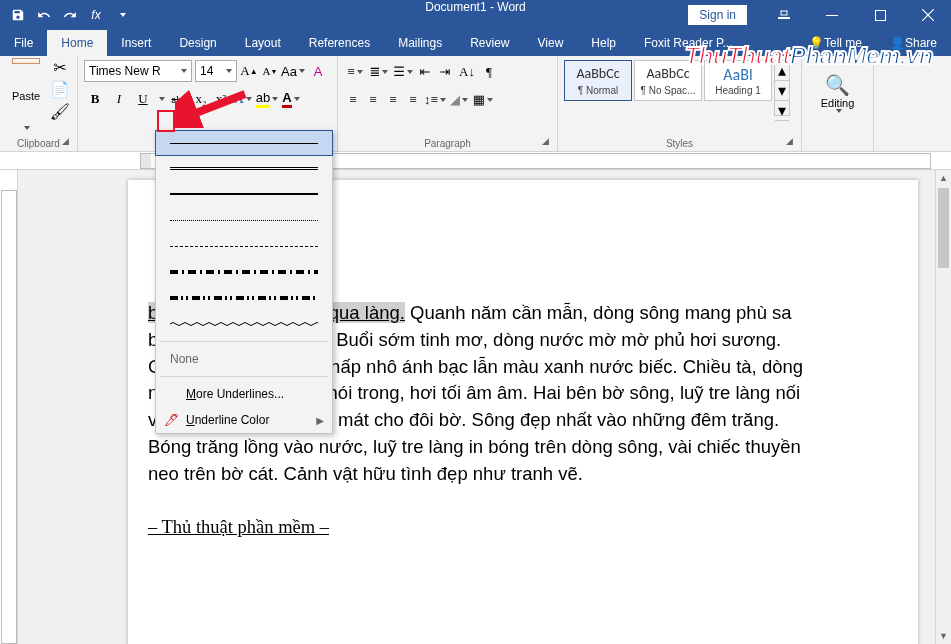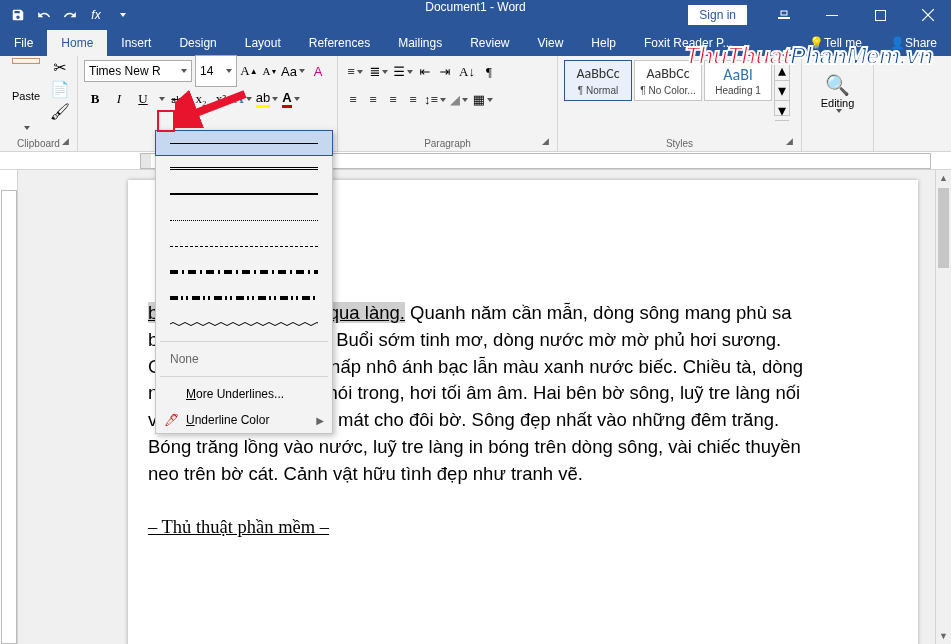--- a/index.html
+++ b/index.html
@@ -32,21 +32,21 @@
 .clip-body { display: flex; gap: 4px; height: 72px; }
 .paste-btn { display: flex; flex-direction: column; align-items: center; justify-content: center; width: 40px; cursor: pointer; font-size: 11px; gap: 24px; }
 .paste-icon { width: 28px; height: 32px; border: 1px solid #c6936e; background: linear-gradient(#fff,#f8e8d8); position: relative; margin-bottom: 2px; }
 .clip-side { display: flex; flex-direction: column; gap: 4px; }
 .clip-side div { width: 20px; height: 18px; display:flex; align-items:center; justify-content:center; cursor:pointer; }
 
 
 .font-grp { width: 260px; }
 .font-row1 { display: flex; gap: 3px; align-items: center; height: 24px; margin-top: 1px;}
 .font-combo { border: 1px solid #ababab; background: #fff; height: 22px; font-size: 12px; padding: 0 4px; display: flex; align-items: center; width: 108px; justify-content: space-between; cursor: pointer; }
-.size-combo { border: 1px solid #ababab; background: #fff; height: 32px; font-size: 12px; padding: 0 4px; display: flex; align-items: center; width: 42px; justify-content: space-between; cursor: pointer; }
+.size-combo { border: 1px solid #ababab; background: #fff; height: 22px; font-size: 12px; padding: 0 4px; display: flex; align-items: center; width: 42px; justify-content: space-between; cursor: pointer; }
 .font-row2 { display: flex; gap: 2px; align-items: center; height: 24px; margin-top: 4px; }
 .rb { width: 22px; height: 22px; display: flex; align-items: center; justify-content: center; cursor: pointer; font-size: 13px; font-family: "Times New Roman", serif; }
 .rb.small { width: 18px; }
 .dd-caret { display:inline-block; width:0;height:0;border-left:3px solid transparent;border-right:3px solid transparent;border-top:4px solid #555; margin-left:2px; vertical-align:middle;}
 
 
 .para-grp { width: 220px; }
 .para-row { display: flex; gap: 2px; align-items: center; height: 24px; }
 
 
@@ -258,21 +258,21 @@
   </div>
 
   <div class="rgroup styles-grp">
     <div class="styles-body">
       <div class="style-item sel">
         <div class="style-preview">AaBbCc</div>
         <div class="style-name">¶ Normal</div>
       </div>
       <div class="style-item">
         <div class="style-preview">AaBbCc</div>
-        <div class="style-name">¶ No Color...</div>
+        <div class="style-name">¶ No Spac...</div>
       </div>
       <div class="style-item">
         <div class="style-preview h1">AaBl</div>
         <div class="style-name">Heading 1</div>
       </div>
       <div class="style-scroll">
         <div>▴</div>
         <div>▾</div>
         <div>▾</div>
       </div>

